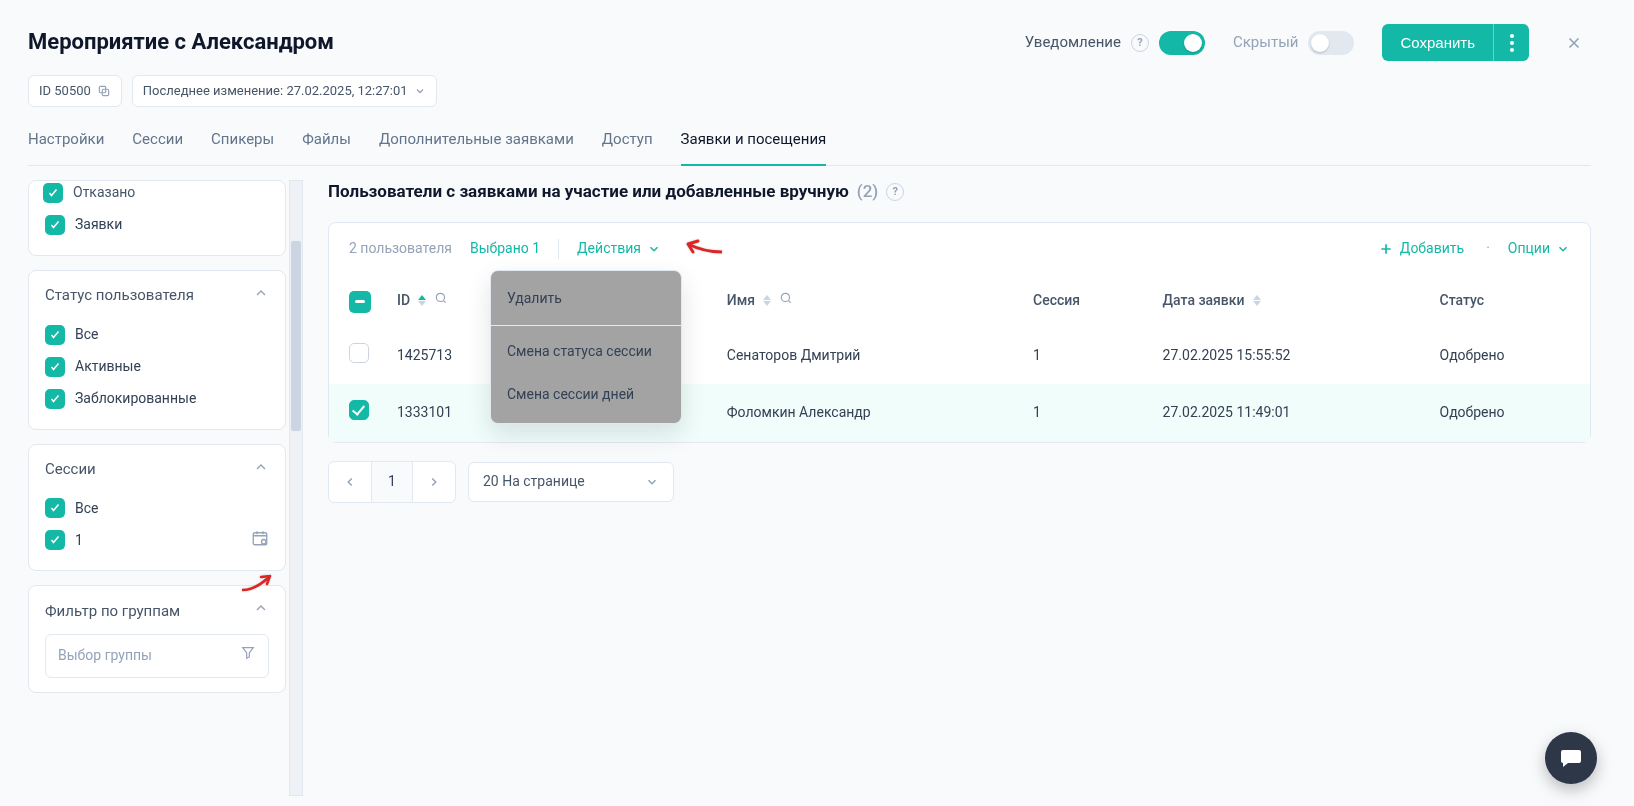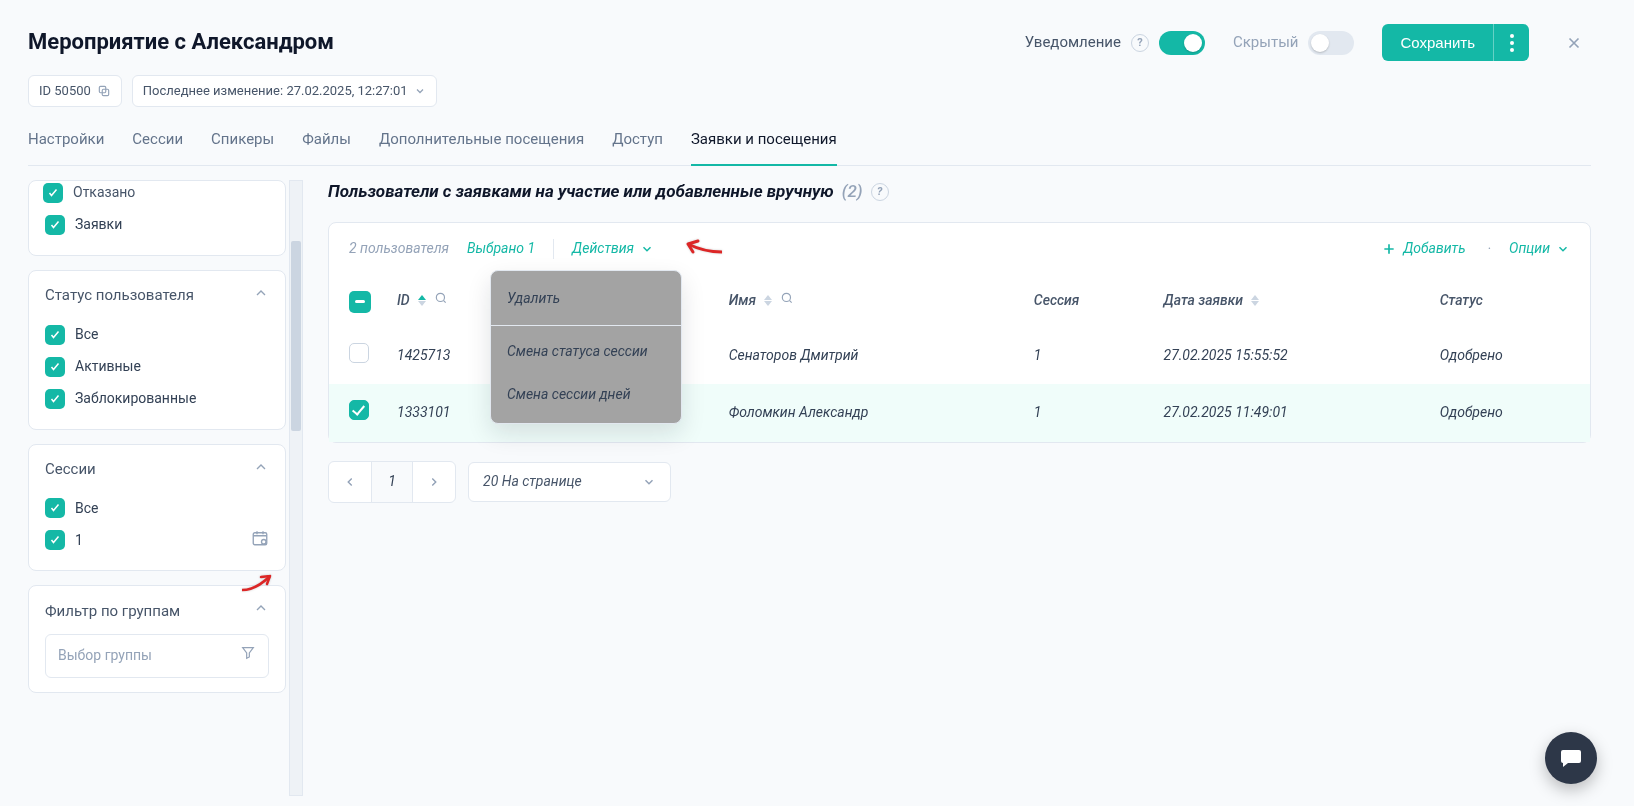--- a/index.html
+++ b/index.html
@@ -155,21 +155,21 @@
               <path d="m6 9 6 6 6-6"></path>
             </svg>
         </span>
       </div>
     </div>
     <div class="tabs" id="tabs">
         <div class="tab">Настройки</div>
         <div class="tab">Сессии</div>
         <div class="tab">Спикеры</div>
         <div class="tab">Файлы</div>
-        <div class="tab">Дополнительные посещения</div>
+        <div class="tab">Дополнительные заявками</div>
         <div class="tab">Доступ</div>
         <div class="tab active">Заявки и посещения</div>
       </div>
   </div>
 
   <div class="body">
     <div class="sidebar">
       <div class="cards">
         <div class="card" style="padding-top:4px;">
           <div class="check-row partial">
@@ -283,21 +283,21 @@
       </div>
 
       <div class="arrow" style="left:212px;top:390px;">
         <svg width="40" height="24" viewBox="0 0 40 24">
             <path d="M2 20 C 12 20 22 14 30 6" stroke="#dc2626" stroke-width="2.5" fill="none"></path>
             <path d="M30 6 l-3 8 M30 6 l-9 1" stroke="#dc2626" stroke-width="2.5" fill="none" stroke-linecap="round"></path>
           </svg>
       </div>
     </div>
 
-    <div class="main" style="position: relative; font-style: italic;">
+    <div class="main" style="position: relative;">
       <div class="sec-title">
         <span>Пользователи с заявками на участие или добавленные вручную</span>
         <span class="count">(2)</span>
         <span class="help-circle">?</span>
       </div>
 
       <div class="panel">
         <div class="toolbar">
           <span class="muted">2 пользователя</span>
           <span class="tlink">Выбрано 1</span>

